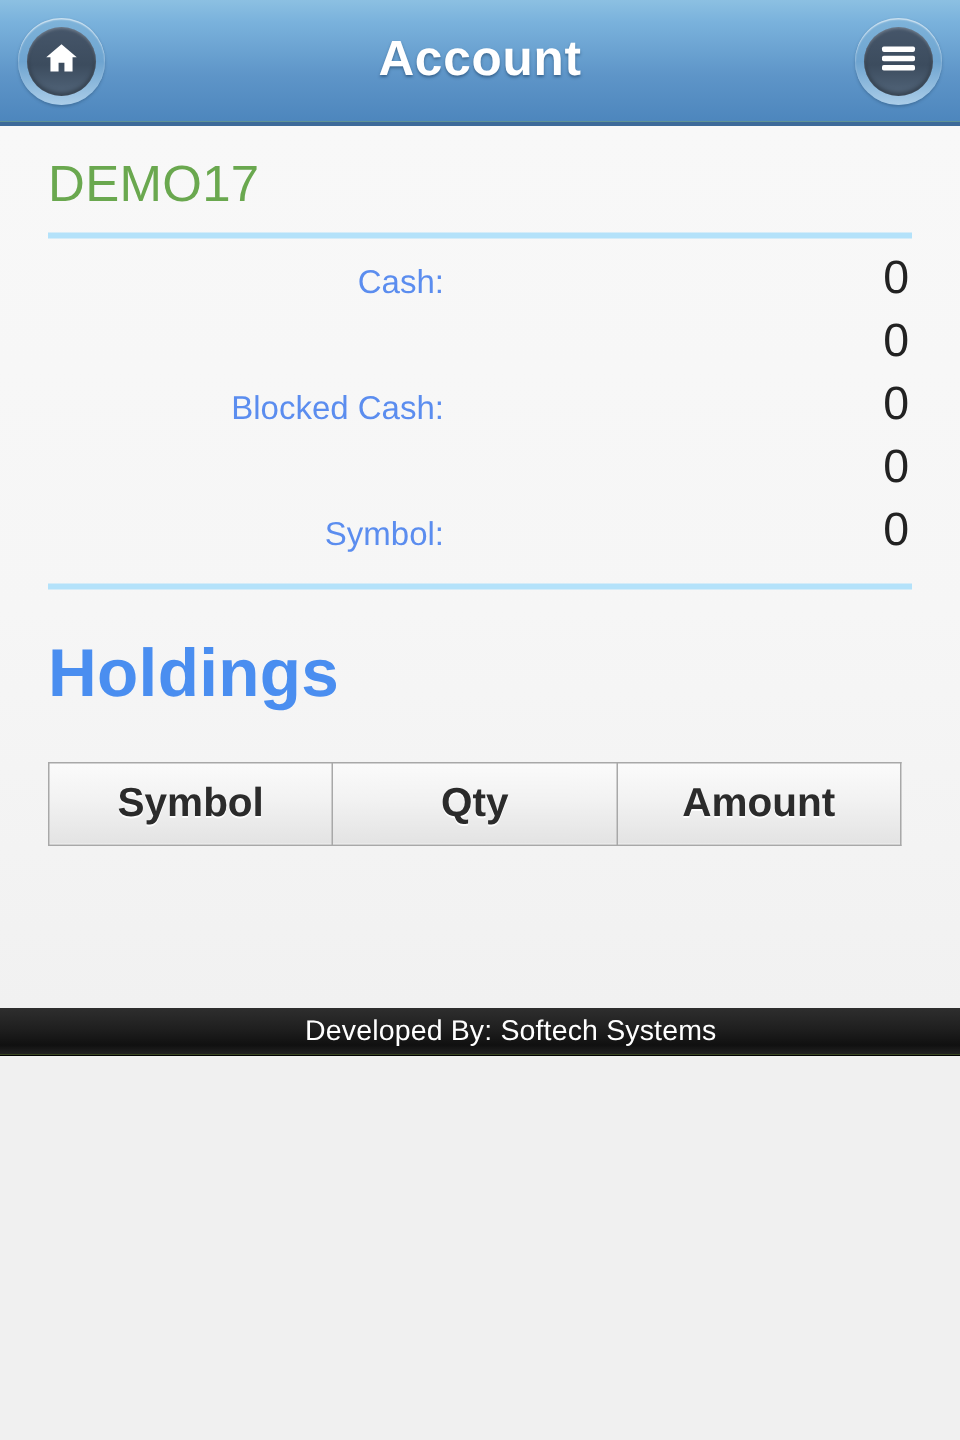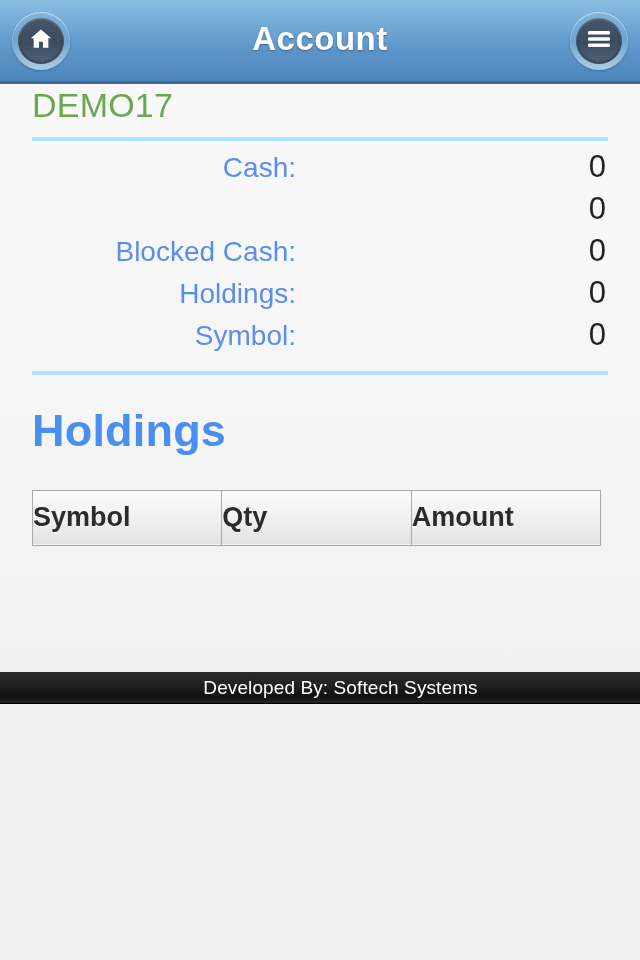--- a/index.html
+++ b/index.html
@@ -75,20 +75,21 @@
   
   .content {
     position: relative;
     width: 640px;
     height: 588px;
     background: linear-gradient(to bottom, #f8f8f8 0%, #f6f6f6 55%, #f1f1f1 100%);
     padding: 0 32px;
   }
 
   .account-name {
+    padding-top: 18px;
     font-size: 34px;
     color: #6aa84f;
     letter-spacing: 0.2px;
     line-height: 1.25;
   }
 
   .divider {
     height: 4px;
     background: #b4e2fa;
     margin-top: 10px;
@@ -100,21 +101,21 @@
 
   .summary-row {
     display: flex;
     align-items: baseline;
     height: 42px;
   }
 
   .summary-label {
     flex: 0 0 264px;
     text-align: right;
-    font-size: 28px;
+    font-size: 22px;
     color: #5b8def;
     white-space: nowrap;
   }
 
   .summary-value {
     flex: 1 1 auto;
     text-align: right;
     font-size: 31px;
     color: #222222;
     padding-right: 2px;
@@ -142,21 +143,21 @@
     table-layout: fixed;
   }
 
   .holdings-table th {
     height: 55px;
     background: linear-gradient(to bottom, #fbfbfb 0%, #f2f2f2 45%, #e3e3e3 100%);
     border: 1px solid #a8a8a8;
     font-size: 27px;
     font-weight: bold;
     color: #2b2b2b;
-    text-align: left;
+    text-align: center;
     text-shadow: 0 1px 0 rgba(255,255,255,0.9);
   }
 
   
   .footer {
     position: relative;
     width: 640px;
     height: 32px;
     background: linear-gradient(to bottom, #2e2e2e 0%, #1f1f1f 45%, #101010 80%, #232323 100%);
     display: flex;
@@ -227,21 +228,20 @@
       <div class="summary-row">
         <div class="summary-value">0</div>
       </div>
 
       <div class="summary-row">
         <div class="summary-label">Blocked Cash:</div>
         <div class="summary-value">0</div>
       </div>
 
       <div class="summary-row">
-        <div class="summary-label">Holdings:</div>
         <div class="summary-value">0</div>
       </div>
 
       <div class="summary-row">
         <div class="summary-label">Symbol:</div>
         <div class="summary-value">0</div>
       </div>
 
     </div>
 

